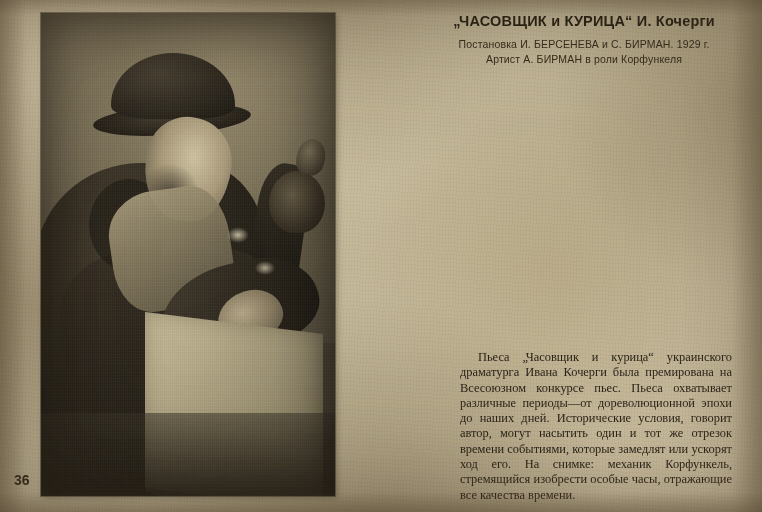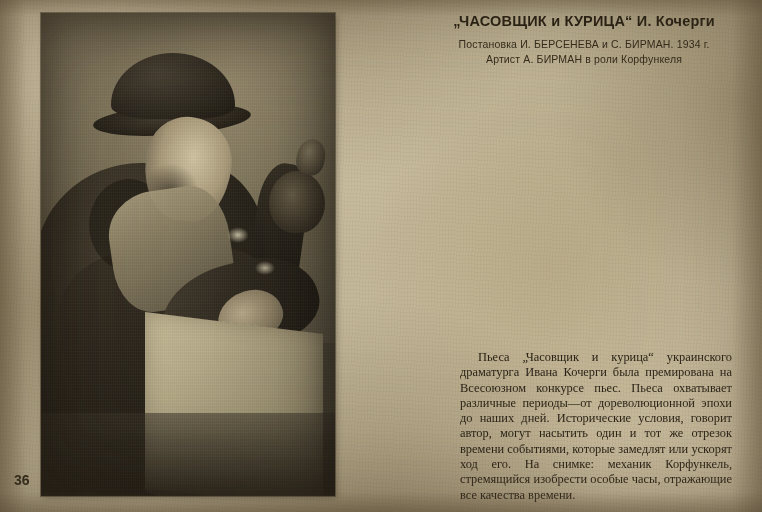--- a/index.html
+++ b/index.html
@@ -372,21 +372,21 @@
       <div class="plinth-face"></div>
       <div class="plinth"></div>
       <div class="floor"></div>
       <div class="photo-grain"></div>
       <div class="photo-vignette"></div>
     </div>
   </div>
 
   <div class="caption-block">
     <p class="caption-title">„ЧАСОВЩИК  и  КУРИЦА“  И. Кочерги</p>
-    <p class="caption-line">Постановка И. БЕРСЕНЕВА и С. БИРМАН. 1934 г.</p>
+    <p class="caption-line">Постановка И. БЕРСЕНЕВА и С. БИРМАН. 1929 г.</p>
     <p class="caption-line">Артист А. БИРМАН в роли Корфункеля</p>
   </div>
 
   <div class="body-block">Пьеса „Часовщик и курица“ украинского драматурга Ивана Кочерги была премирована на Всесоюзном конкурсе пьес. Пьеса охватывает различные периоды—от дореволюционной эпохи до наших дней. Исторические условия, говорит автор, могут насытить один и тот же отрезок времени событиями, которые замедлят или ускорят ход его. На снимке: механик Корфункель, стремящийся изобрести особые часы, отражающие все качества времени.</div>
 
   <div class="page-number">36</div>
 
   <div class="edge-dark-left"></div>
   <div class="edge-dark-right"></div>
   <div class="edge-dark-top"></div>

